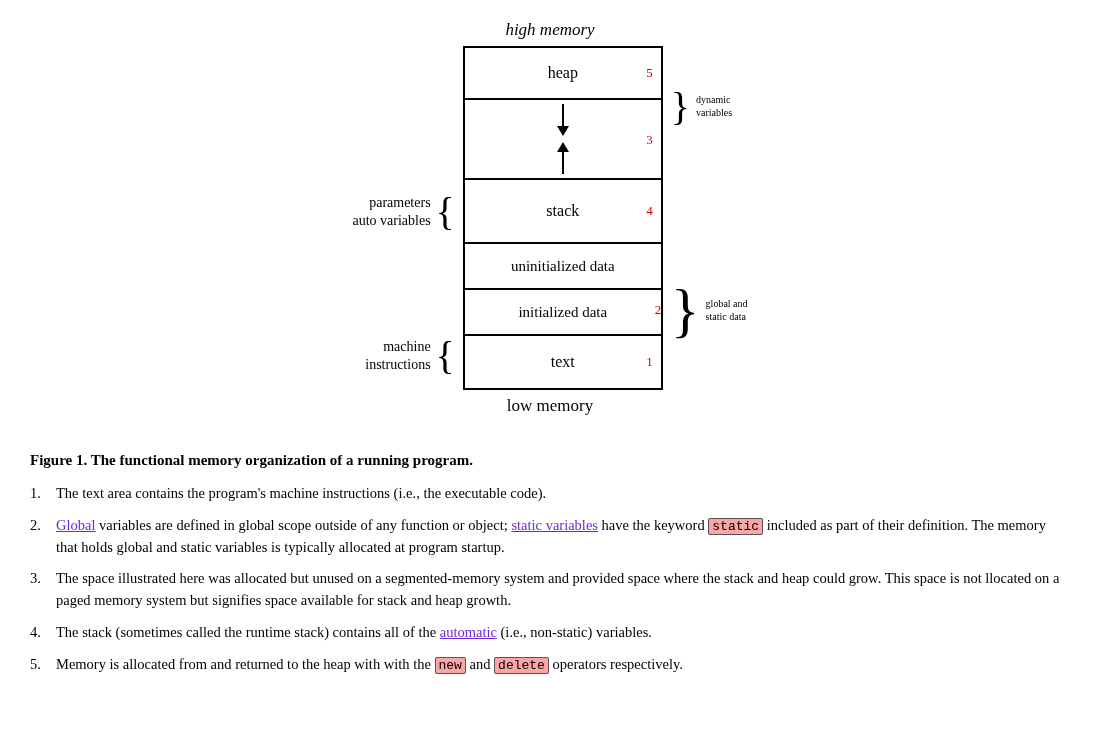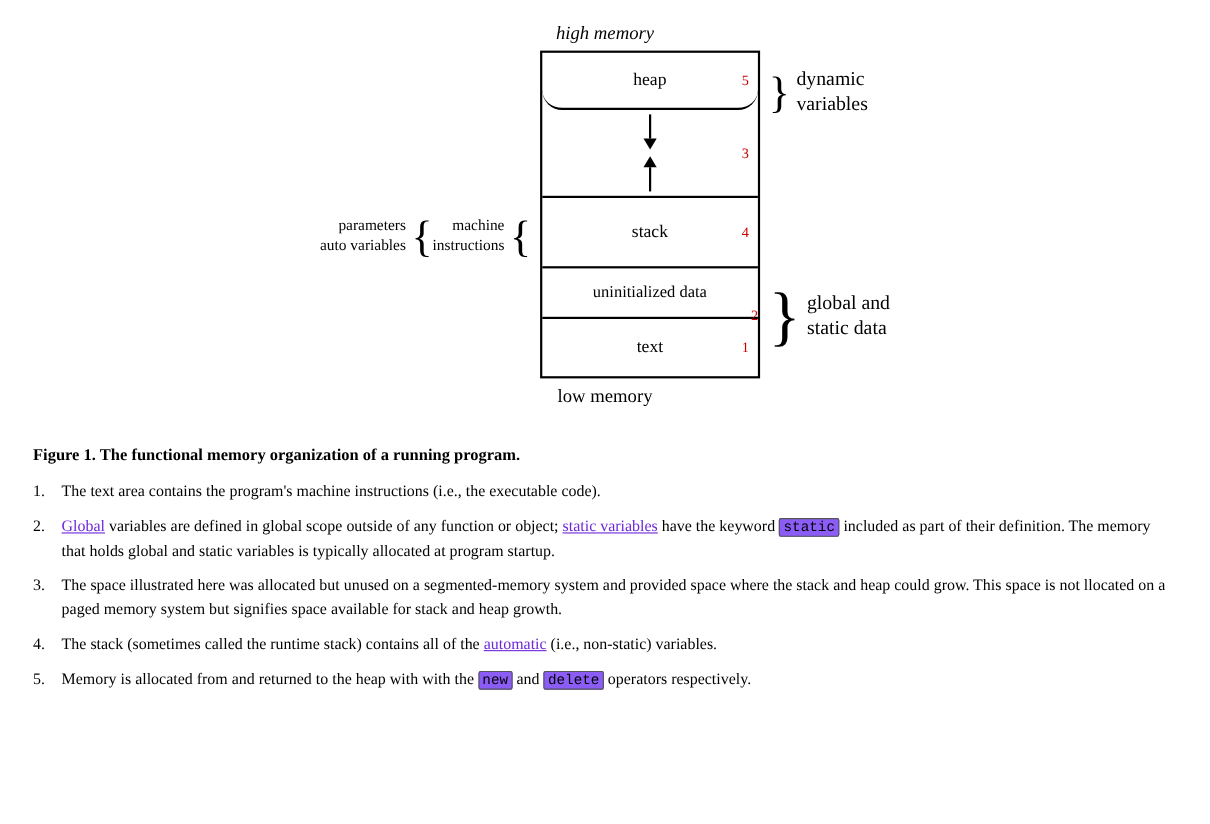--- a/index.html
+++ b/index.html
@@ -36,21 +36,21 @@
     
     .memory-layout {
       display: flex;
       flex-direction: row;
       align-items: center;
       position: relative;
     }
 
     .left-labels {
       display: flex;
-      flex-direction: row;
+      flex-direction: column;
       align-items: flex-end;
       margin-right: 8px;
       gap: 0;
       justify-content: flex-end;
     }
 
     .left-label-group {
       display: flex;
       align-items: center;
       position: relative;
@@ -86,21 +86,20 @@
       font-size: 15px;
     }
 
     .mem-section:last-child {
       border-bottom: none;
     }
 
     .mem-section-heap {
       height: 52px;
       font-size: 16px;
-      border-radius: 18px;
     }
 
     .mem-section-arrow-space {
       height: 80px;
       border-bottom: 2px solid #000;
       position: relative;
       display: flex;
       align-items: center;
       justify-content: center;
     }
@@ -201,21 +200,21 @@
     }
 
     .right-brace {
       font-size: 40px;
       font-weight: 100;
       font-family: 'Times New Roman', serif;
       margin-right: 6px;
     }
 
     .right-label-text {
-      font-size: 18px;
+      font-size: 10px;
       line-height: 1.3;
     }
 
     
     .figure-caption {
       font-size: 15px;
       font-weight: bold;
       margin-bottom: 14px;
     }
 
@@ -245,21 +244,21 @@
     a {
       color: #6d28d9;
       text-decoration: underline;
     }
 
     .code-inline {
       font-family: 'Courier New', monospace;
       border: 1px solid #555;
       padding: 0 3px;
       font-size: 13px;
-      background: #8b5cf6;
+      background: #fca5a5;
       border-radius: 2px;
     }
   </style>
 </head>
 <body>
 
 <div class="diagram-container">
 
   <div class="high-memory-label">high memory</div>
 
@@ -315,20 +314,23 @@
 
       <div class="mem-section mem-section-stack">
         <span>stack</span>
         <span class="section-num">4</span>
       </div>
 
       <div class="mem-section mem-section-uninit">
         <span>uninitialized data</span>
       </div>
 
+      <div class="mem-section mem-section-init" style="border-bottom:2px solid #000;">
+        <span>initialized data</span>
+      </div>
 
       <div class="mem-section mem-section-text">
         <span>text</span>
         <span class="section-num">1</span>
       </div>
     </div>
 
     <div class="right-labels">
 
       <div class="right-label-group" style="height:52px; align-items:center;">

